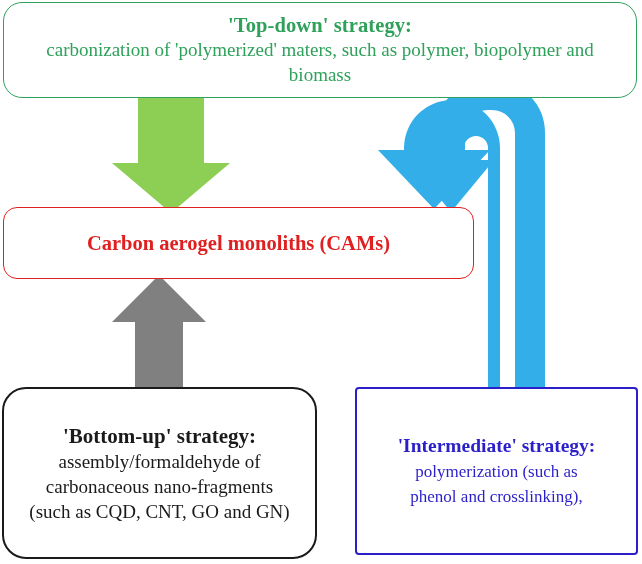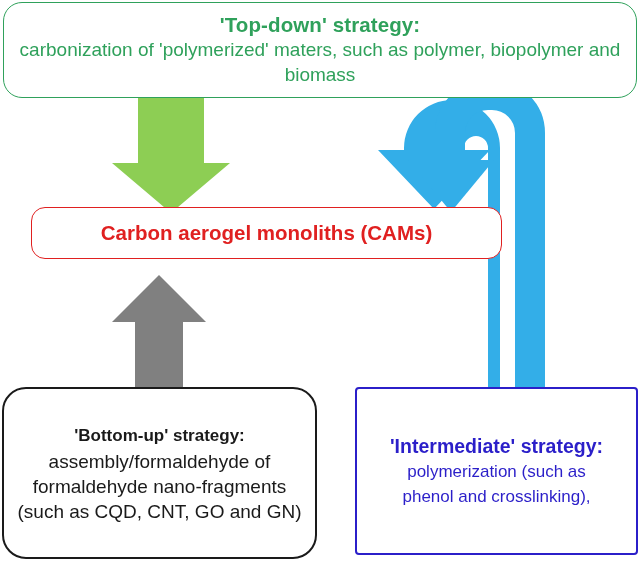--- a/index.html
+++ b/index.html
@@ -6,21 +6,21 @@
     margin: 0;
     padding: 0;
     background: #ffffff;
   }
   #canvas {
     position: relative;
     width: 642px;
     height: 564px;
     background: #ffffff;
     overflow: hidden;
-    font-family: Liberation Sans, sans-serif;
+    font-family: Liberation Serif, serif;
   }
 
   .node {
     position: absolute;
     box-sizing: border-box;
     display: flex;
     flex-direction: column;
     align-items: center;
     justify-content: center;
     text-align: center;
@@ -44,41 +44,40 @@
     padding: 4px 10px;
   }
   #node-topdown .title { font-size: 20.5px; line-height: 24px; letter-spacing: .1px; }
   #node-topdown .body  { font-size: 19px; line-height: 25px; }
 
   
   #node-cams {
     left: 3px;
     top: 207px;
     width: 471px;
-    height: 52px;
+    height: 72px;
     border: 1.8px solid #E02020;
     border-radius: 14px;
     color: #E02020;
     z-index: 5;
-    margin-left: 28px;
   }
   #node-cams .title { font-size: 20.5px; line-height: 24px; }
 
   
   #node-bottomup {
     left: 2px;
     top: 387px;
     width: 315px;
     height: 172px;
     border: 2.2px solid #1A1A1A;
     border-radius: 24px;
     color: #1A1A1A;
     padding: 2px 6px;
   }
-  #node-bottomup .title { font-size: 17px; line-height: 26px; }
+  #node-bottomup .title { font-size: 21px; line-height: 26px; }
   #node-bottomup .body  { font-size: 19px;  line-height: 25px; }
 
   
   #node-intermediate {
     left: 355px;
     top: 387px;
     width: 283px;
     height: 168px;
     border: 2.2px solid #2B1FC9;
     border-radius: 4px;
@@ -140,21 +139,21 @@
     <div class="body">carbonization of 'polymerized' maters, such as polymer, biopolymer and biomass</div>
   </div>
 
   <div class="node" id="node-cams">
     <div class="title">Carbon aerogel monoliths (CAMs)</div>
   </div>
 
   <div class="node" id="node-bottomup">
     <div class="title">'Bottom-up' strategy:</div>
     <div class="body">assembly/formaldehyde of</div>
-    <div class="body">formaldehyde nano-fragments</div>
+    <div class="body">carbonaceous nano-fragments</div>
     <div class="body">(such as CQD, CNT, GO and GN)</div>
   </div>
 
   <div class="node" id="node-intermediate">
     <div class="title">'Intermediate' strategy:</div>
     <div class="body">polymerization (such as</div>
     <div class="body">phenol and crosslinking),</div>
   </div>
 
 </div>

